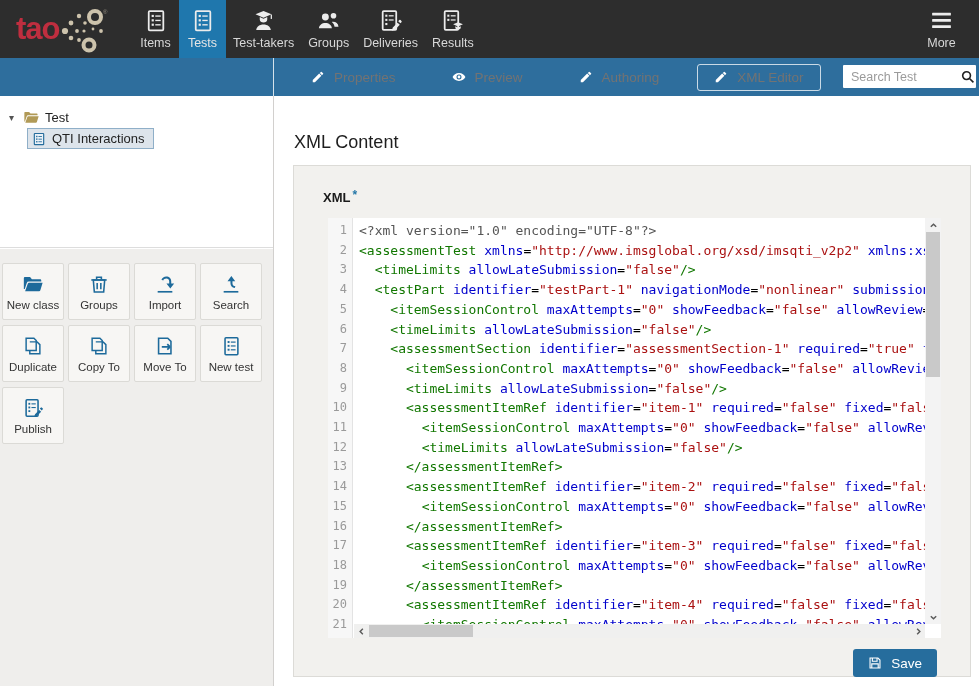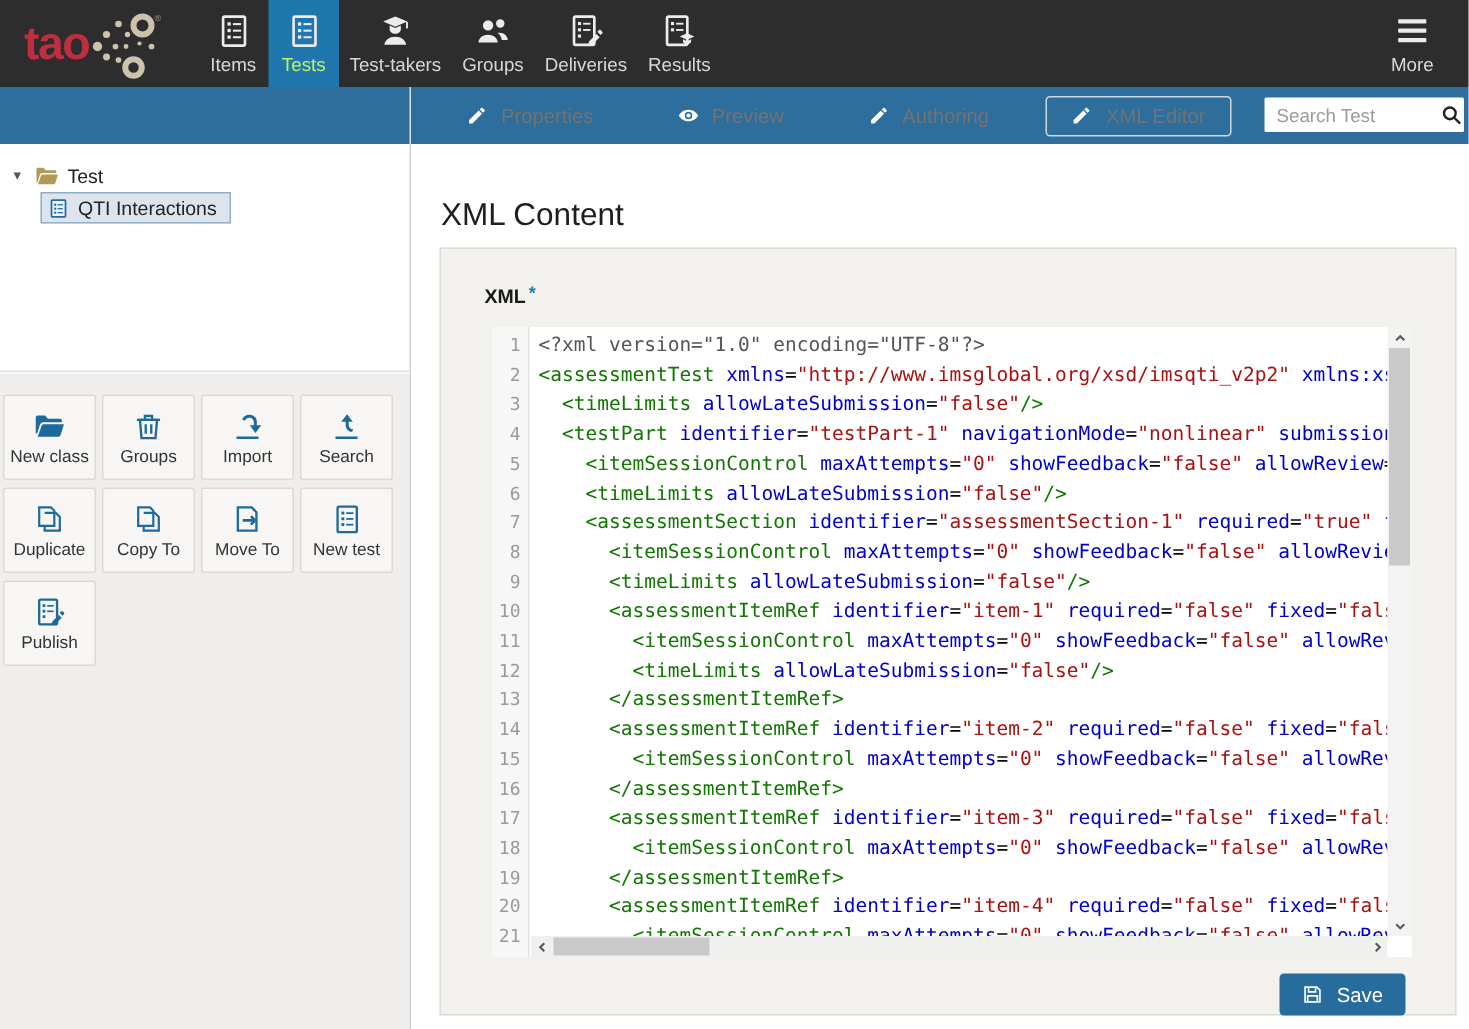--- a/index.html
+++ b/index.html
@@ -10,21 +10,21 @@
   #header { position:absolute; left:0; top:0; width:979px; height:58px; background:#2d2d2d; }
   #logo { position:absolute; left:16px; top:4px; display:flex; align-items:flex-start; cursor:pointer; }
   #logo .logo-text { color:#bf2e3f; font-size:31px; font-weight:bold; letter-spacing:-1px; line-height:50px; }
   #logo svg { margin-left:-4px; margin-top:2px; }
   #main-nav { position:absolute; left:132px; top:0; height:58px; display:flex;align-items:flex-end; }
   .nav-item { height:58px; min-width:47px; padding:8px 7px 0 7px; display:flex; flex-direction:column;
               align-items:center; gap:3px; cursor:pointer; }
   .nav-item .icon { width:25px; height:25px; color:#ececec; }
   .nav-item .nav-label { font-size:12.5px; color:#d8d8d8; white-space:nowrap; }
   .nav-item.active { background:#1f77ad; }
-  .nav-item.active .nav-label { color:#bef264; }
+  .nav-item.active .nav-label { color:#e5e5e5; }
   #more-item { position:absolute; right:14px; top:0; }
   .icon svg { width:100%; height:100%; display:block; }
 
   
   #bluebar { position:absolute; left:0; top:58px; width:979px; height:38px; background:#2e6e9d; }
   #bluebar-divider { position:absolute; left:273px; top:58px; width:1px; height:38px; background:rgba(255,255,255,.8); }
   #bb-actions { position:absolute; left:283px; top:58px; height:38px; display:flex; align-items:center; }
   .bb-action { display:flex; gap:9px; color:#737373; font-size:13.5px;
                padding:5px 14px; margin:0 14px; cursor:pointer; white-space:nowrap; }
   .bb-action .icon { width:14px; height:14px; color:#fff; }
@@ -50,21 +50,21 @@
                      gap:5px 4px; align-content:start; }
   .action-btn { height:57px; background:#f7f6f4; border:1px solid #dbdad6; border-radius:2px;
                 display:flex; flex-direction:column; align-items:center; justify-content:center;
                 gap:4px; cursor:pointer; }
   .action-btn .icon { width:22px; height:22px; color:#1d6a9b; }
   .action-btn .action-label { font-size:11.5px; color:#333; white-space:nowrap; }
 
   #panel-divider { position:absolute; left:273px; top:96px; width:1px; height:590px; background:#d2d0ce; }
 
   
-  #main-title { position:absolute; left:294px; top:132px; font-size:21px; font-weight:500; color:#1e1e1e; }
+  #main-title { position:absolute; left:294px; top:132px; font-size:18px; font-weight:500; color:#1e1e1e; }
   #form-panel { position:absolute; left:293px; top:165px; width:678px; height:512px;
                 background:#f2f1ee; border:1px solid #dcdbd7; }
   #field-label { position:absolute; left:29px; top:24px; font-size:13px; color:#1a1a1a; font-weight:bold; }
   #field-label .req { color:#2678a8; font-size:12px; position:relative; top:-3px; margin-left:2px; }
 
   
   #editor { position:absolute; left:34px; top:52px; width:613px; height:420px; background:#fff; }
   #gutter { position:absolute; left:0; top:0; width:25px; height:420px; background:#f7f7f7;
             border-right:1px solid #e3e3e3; padding:3px 5px 0 0; text-align:right;
             font-family:"DejaVu Sans Mono",monospace; font-size:12px; line-height:19.7px; color:#9a9a9a; }

